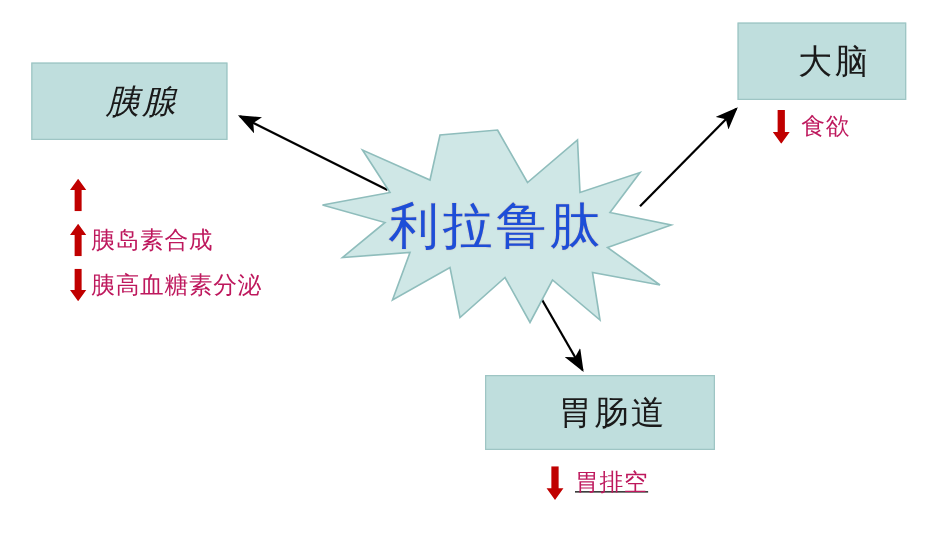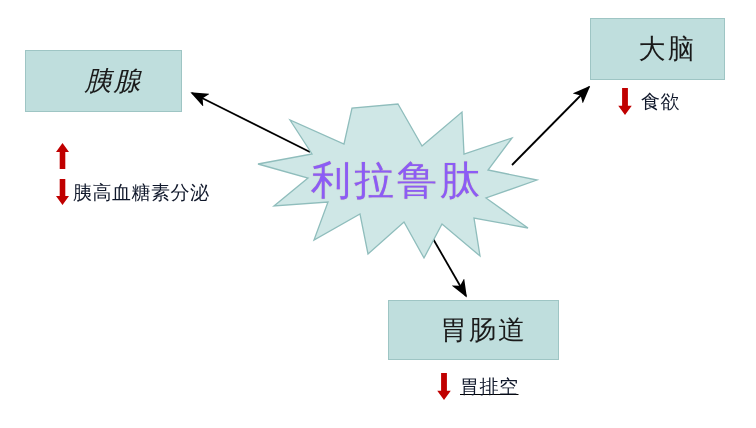--- a/index.html
+++ b/index.html
@@ -30,21 +30,21 @@
   .organ-label {
     font-family: "Liberation Serif", "DejaVu Serif", serif;
     font-size: 27px;
     color: #1a1a1a;
     letter-spacing: 2px;
     line-height: 1;
     white-space: nowrap;
   }
   #box-pancreas { left: 25px; top: 50px; width: 157px; height: 62px; font-style: italic; }
   #box-brain    { left: 590px; top: 18px; width: 135px; height: 62px; }
-  #box-git      { left: 388px; top: 300px; width: 171px; height: 60px; }
+  #box-git      { left: 388px; top: 300px; width: 184px; height: 60px; }
 
   
   #starburst {
     position: absolute;
     left: 256px;
     top: 102px;
     width: 282px;
     height: 156px;
   }
   #starburst svg { display: block; width: 100%; height: 100%; overflow: visible;}
@@ -55,21 +55,21 @@
     width: 282px;
     height: 156px;
     display: flex;
     align-items: center;
     justify-content: center;
     pointer-events: none;
   }
   .burst-text span {
     font-family: "Liberation Serif", "DejaVu Serif", serif;
     font-size: 40px;
-    color: #8b5cf6;
+    color: #1d4ed8;
     letter-spacing: 3px;
     white-space: nowrap;
     text-shadow: 0 0 1px rgba(180,20,15,0.35);
   }
 
   
   #connectors {
     position: absolute;
     left: 0; top: 0;
     width: 756px; height: 428px;
@@ -83,21 +83,21 @@
   .effect-row {
     display: flex;
     align-items: center;
     white-space: nowrap;
     margin-bottom: 10px;
   }
   .effect-row:last-child { margin-bottom: 0; }
   .effect-text {
     font-family: "Liberation Serif", "DejaVu Serif", serif;
     font-size: 19px;
-    color: #0f172a;
+    color: #be185d;
     letter-spacing: 0.5px;
     line-height: 1;
   }
   .dir-arrow {
     display: inline-block;
     width: 15px;
     height: 26px;
     margin-right: 3px;
     flex: 0 0 auto;
   }
@@ -152,20 +152,28 @@
     <div class="effect-row">
       <span class="dir-arrow">
         <svg viewBox="0 0 15 26">
             <path d="M7.5,0 L14,9 L10.3,9 L10.3,26 L4.7,26 L4.7,9 L1,9 Z" fill="#c00000"></path>
           </svg>
       </span>
     </div>
     <div class="effect-row">
       <span class="dir-arrow">
         <svg viewBox="0 0 15 26">
+            <path d="M7.5,0 L14,9 L10.3,9 L10.3,26 L4.7,26 L4.7,9 L1,9 Z" fill="#c00000"></path>
+          </svg>
+      </span>
+      <span class="effect-text">胰岛素合成</span>
+    </div>
+    <div class="effect-row">
+      <span class="dir-arrow">
+        <svg viewBox="0 0 15 26">
             <path d="M7.5,26 L1,17 L4.7,17 L4.7,0 L10.3,0 L10.3,17 L14,17 Z" fill="#c00000"></path>
           </svg>
       </span>
       <span class="effect-text">胰高血糖素分泌</span>
     </div>
   </div>
 
   <div class="effect-list" id="list-brain">
     <div class="effect-row">
       <span class="dir-arrow">

